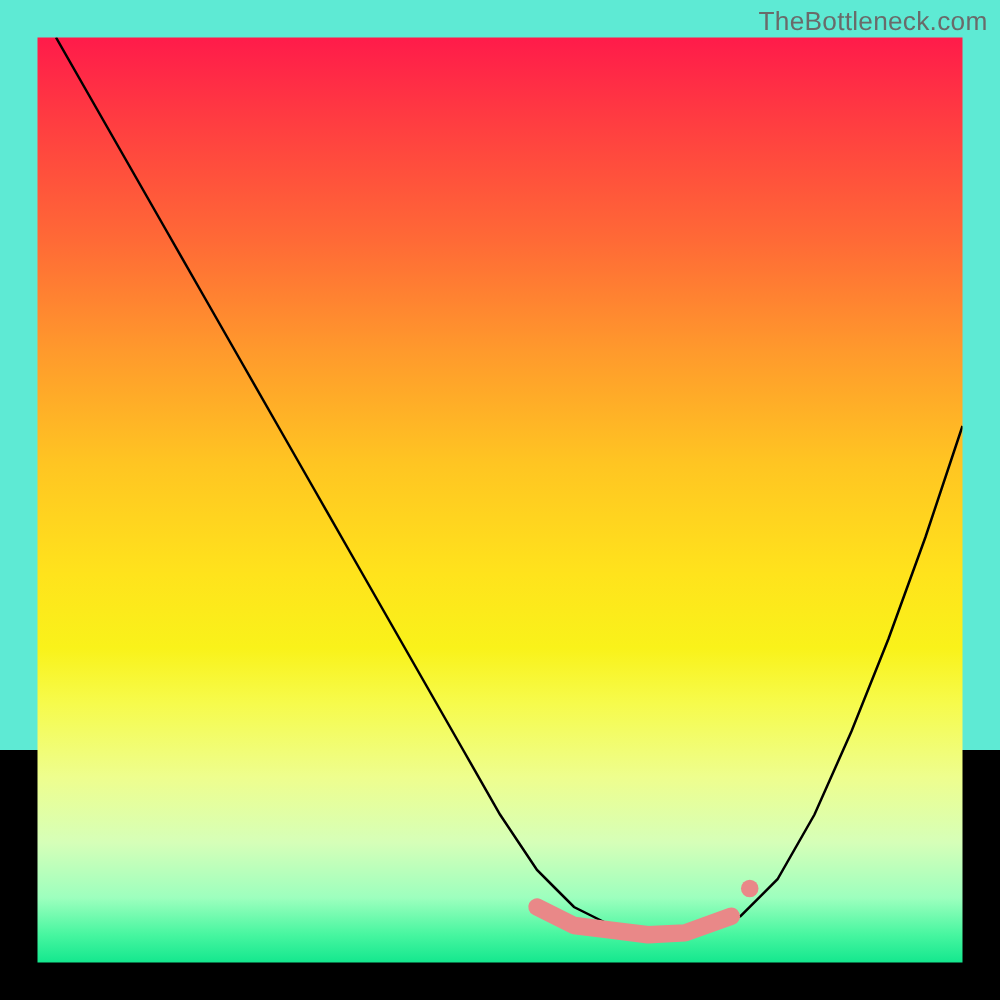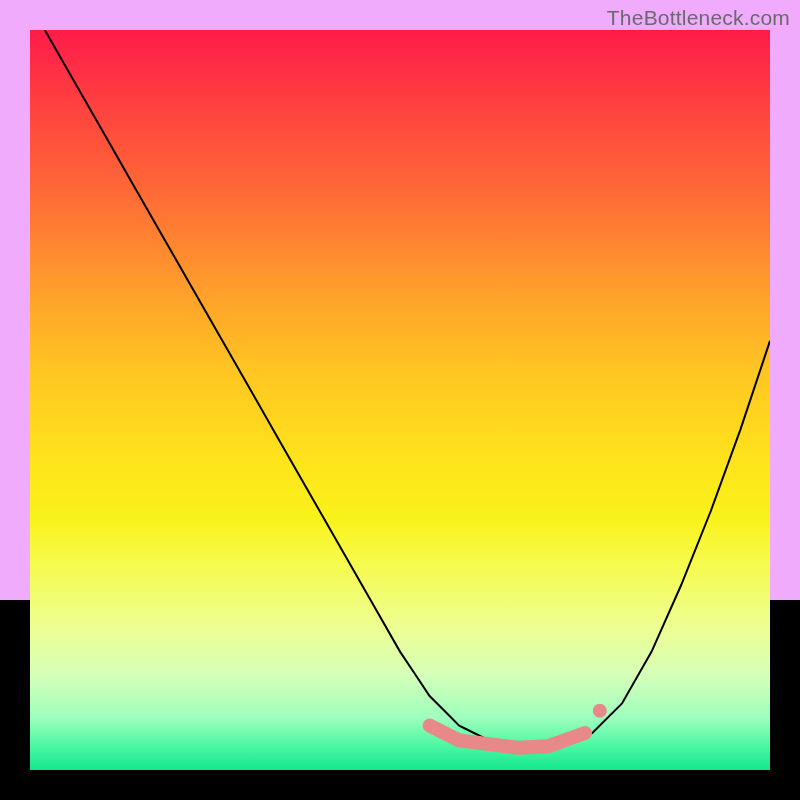--- a/index.html
+++ b/index.html
@@ -10,21 +10,21 @@
     background: #000;
     overflow: hidden;
     font-family: Arial, Helvetica, sans-serif;
   }
   .frame {
     position: absolute;
     left: 0;
     top: 0;
     width: 800px;
     height: 600px;
-    background: #f0abfc;
+    background: #5eead4;
   }
   .plot {
     position: absolute;
     left: 30px;
     top: 30px;
     width: 740px;
     height: 740px;
     background: linear-gradient(
       to bottom,
       #ff1b4a 0%,

